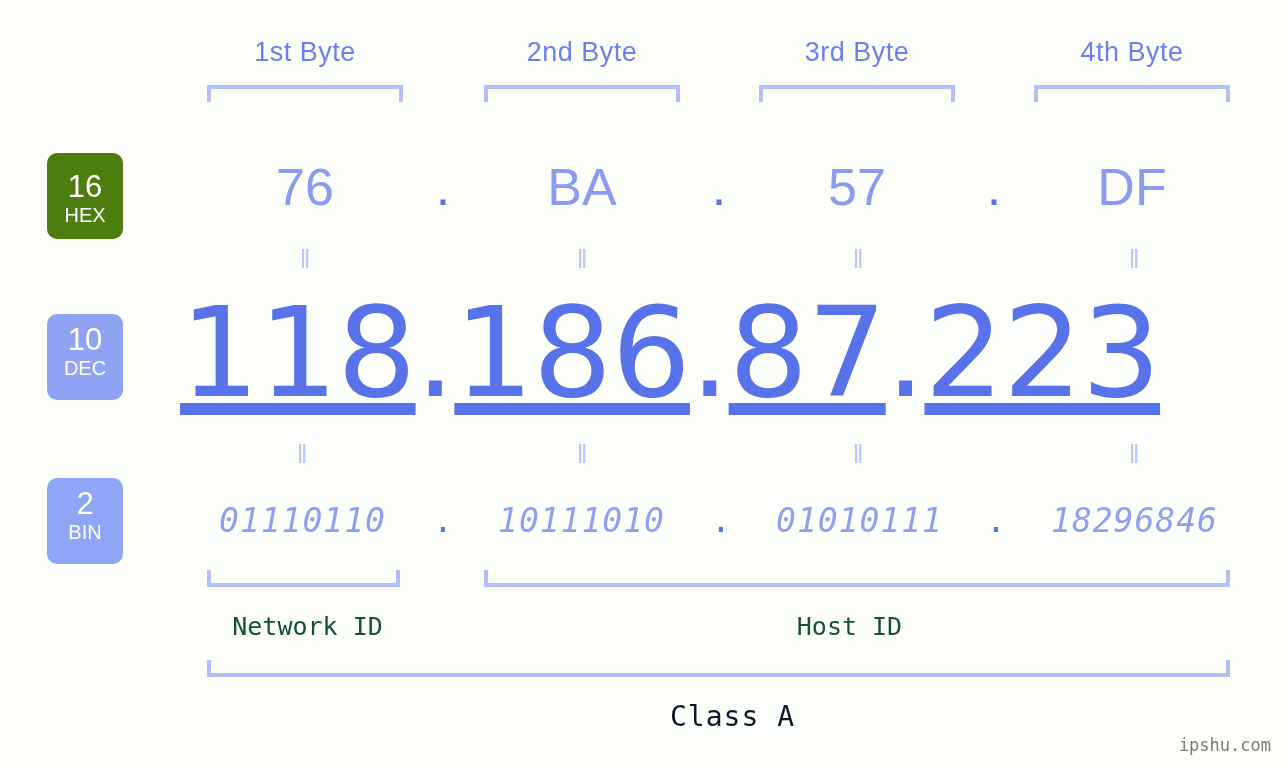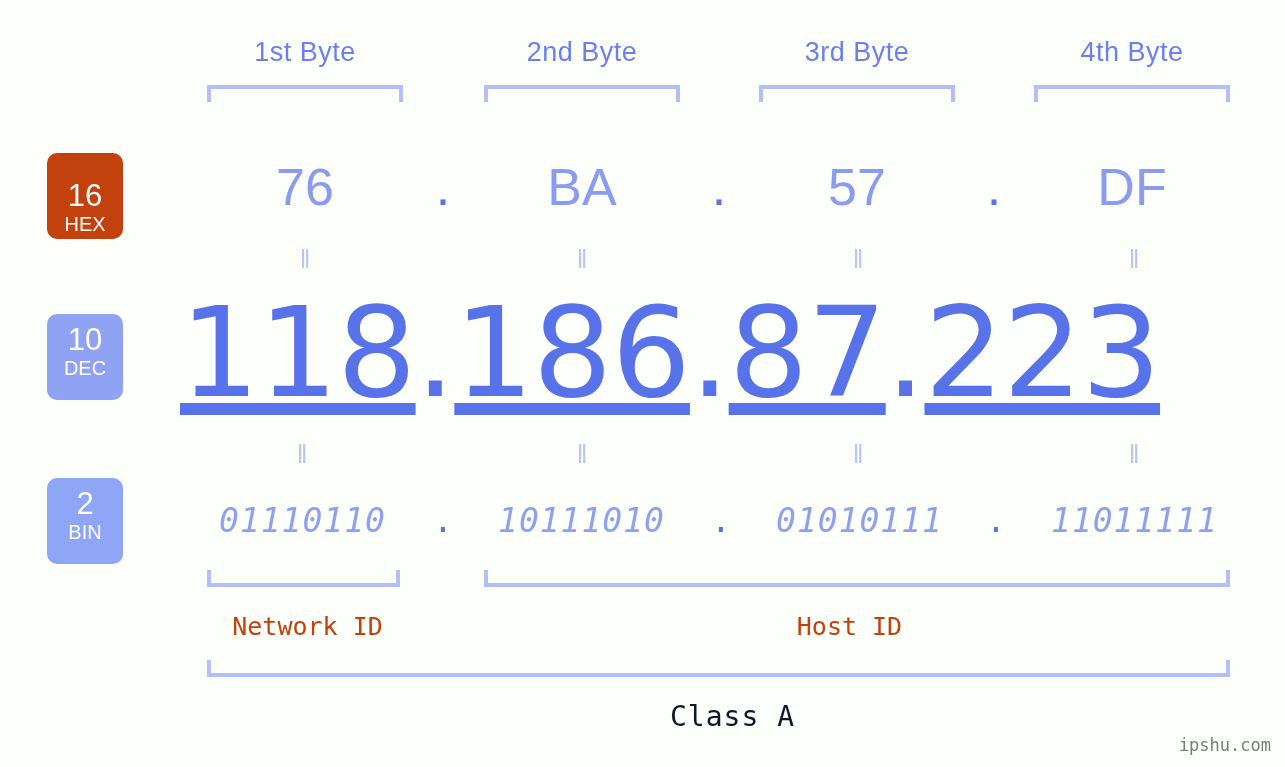--- a/index.html
+++ b/index.html
@@ -68,21 +68,21 @@
     font-size: 31px;
     line-height: 34px;
     font-weight: 400;
   }
   .badge .lbl {
     display: block;
     font-size: 20px;
     line-height: 22px;
     font-weight: 400;
   }
-  .badge.hex { top: 153px; height: 86px; padding-top: 26px; background: #c2410c; }
+  .badge.hex { top: 153px; height: 86px; padding-top: 17px; background: #4d7c0f; }
   .badge.dec { top: 314px; height: 86px; padding-top: 9px; background: #8fa2f3; }
   .badge.bin { top: 478px; height: 86px; padding-top: 9px; background: #8ea6f5; }
 
   
   .hex-val {
     position: absolute;
     top: 152px;
     height: 70px;
     line-height: 70px;
     text-align: center;
@@ -156,21 +156,21 @@
   }
 
   
   .id-label {
     position: absolute;
     top: 609px;
     height: 36px;
     line-height: 36px;
     text-align: center;
     font-size: 25px;
-    color: #c2410c;
+    color: #14532d;
     font-family: "DejaVu Sans Mono", monospace;
     white-space: nowrap;
   }
   .class-label {
     position: absolute;
     top: 694px;
     height: 45px;
     line-height: 45px;
     text-align: center;
     font-size: 28px;
@@ -241,21 +241,21 @@
     <span class="num">2</span>
     <span class="lbl">BIN</span>
   </div>
 
   <div class="bin-val" style="left:200px;width:205px;">01110110</div>
   <div class="bin-dot" style="left:405px;width:76px;">.</div>
   <div class="bin-val" style="left:479px;width:205px;">10111010</div>
   <div class="bin-dot" style="left:683px;width:76px;">.</div>
   <div class="bin-val" style="left:757px;width:205px;">01010111</div>
   <div class="bin-dot" style="left:958px;width:76px;">.</div>
-  <div class="bin-val" style="left:1032px;width:205px;">11011111</div>
+  <div class="bin-val" style="left:1032px;width:205px;">18296846</div>
 
   <div class="bracket up" style="left:207px;top:570px;width:193px;"></div>
   <div class="bracket up" style="left:484px;top:570px;width:746px;"></div>
 
   <div class="id-label" style="left:205px;width:205px;">Network ID</div>
   <div class="id-label" style="left:747px;width:205px;">Host ID</div>
 
   <div class="bracket up" style="left:207px;top:660px;width:1023px;"></div>
   <div class="class-label" style="left:530px;width:405px;">Class A</div>
 

